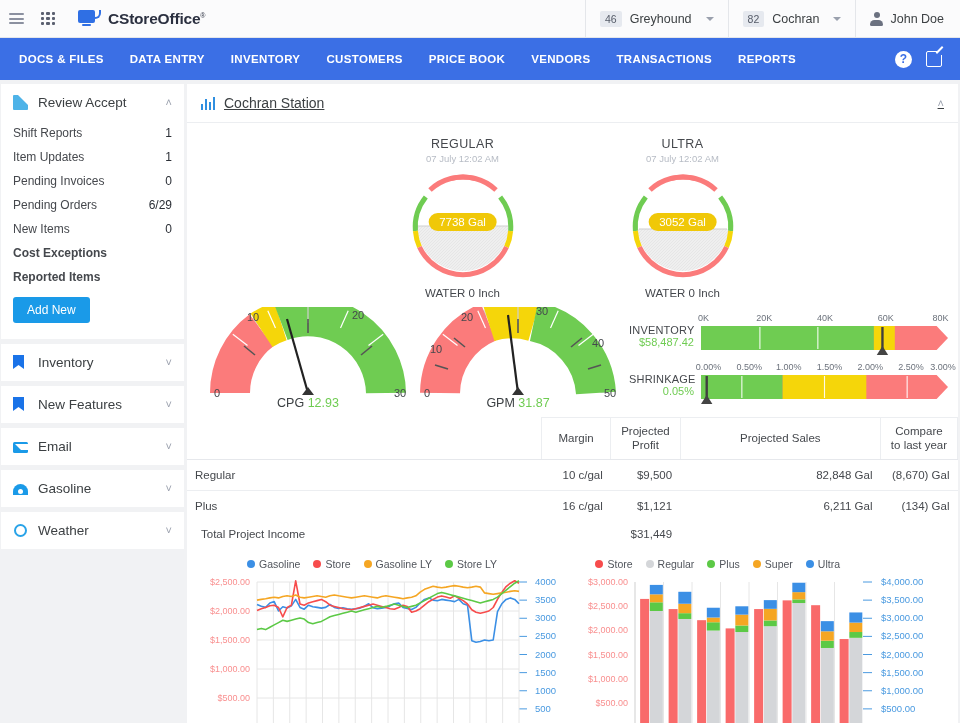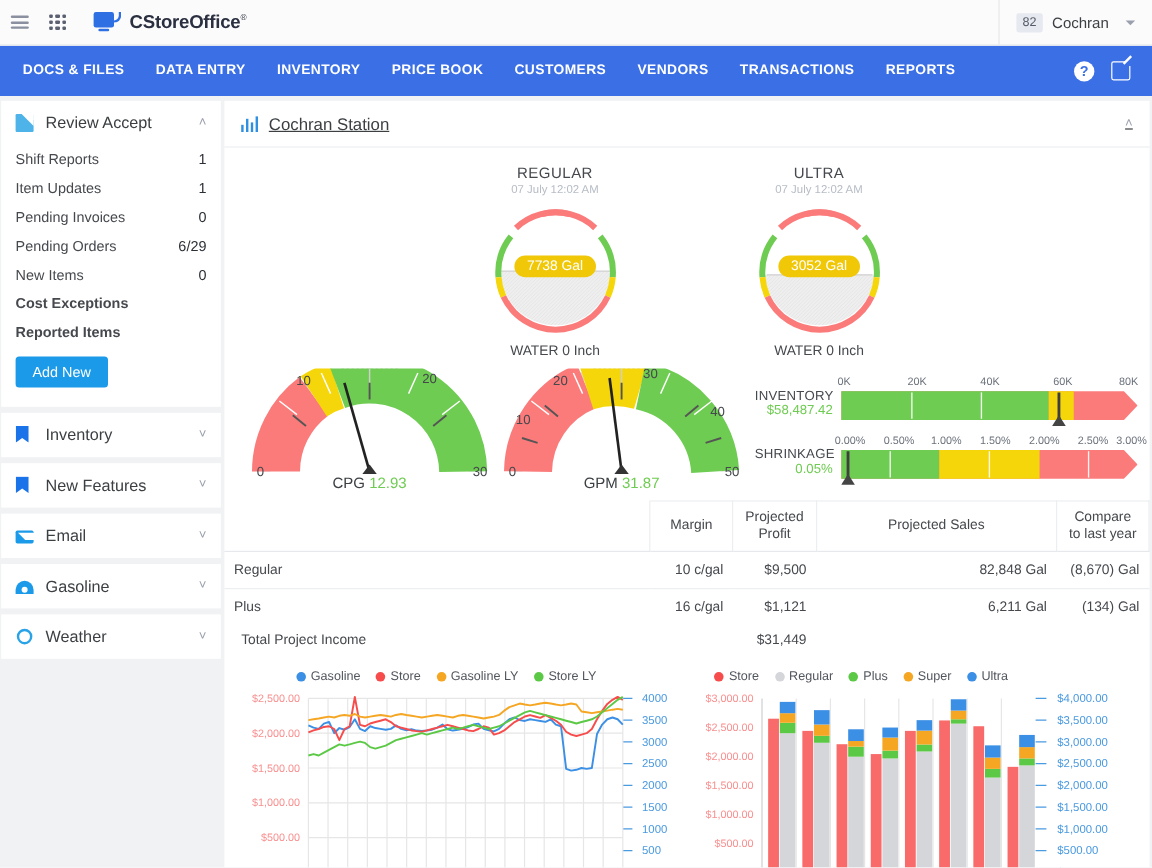--- a/index.html
+++ b/index.html
@@ -163,33 +163,45 @@
     <span class="brand-logo">
       <span class="scr"></span>
         <span class="base"></span>
         <span class="hook2"></span>
     </span>
     <span class="brand-name"><span>CStoreOffice</span><sup>®</sup></span>
   </div>
 
   <div class="topbar-right">
     <div class="store-sel">
+      <span class="store-badge">46</span>
+      <span class="store-name">Greyhound</span>
+      <span class="caret"></span>
+    </div>
+    <div class="store-sel">
       <span class="store-badge">82</span>
       <span class="store-name">Cochran</span>
       <span class="caret"></span>
+    </div>
+    <div class="user-sel">
+      <span class="avatar-ico">
+          <span class="hd"></span>
+          <span class="bd"></span>
+        </span>
+      <span class="store-name">John Doe</span>
     </div>
   </div>
 </div>
 
 <div class="navbar">
   <div class="nav-item">DOCS &amp; FILES</div>
   <div class="nav-item">DATA ENTRY</div>
   <div class="nav-item">INVENTORY</div>
+  <div class="nav-item">CUSTOMERS</div>
   <div class="nav-item">PRICE BOOK</div>
-  <div class="nav-item">CUSTOMERS</div>
   <div class="nav-item">VENDORS</div>
   <div class="nav-item">TRANSACTIONS</div>
   <div class="nav-item">REPORTS</div>
   <div class="nav-right">
     <div class="help-ico">?</div>
     <div class="edit-ico"></div>
   </div>
 </div>
 
 <div class="body-wrap">

